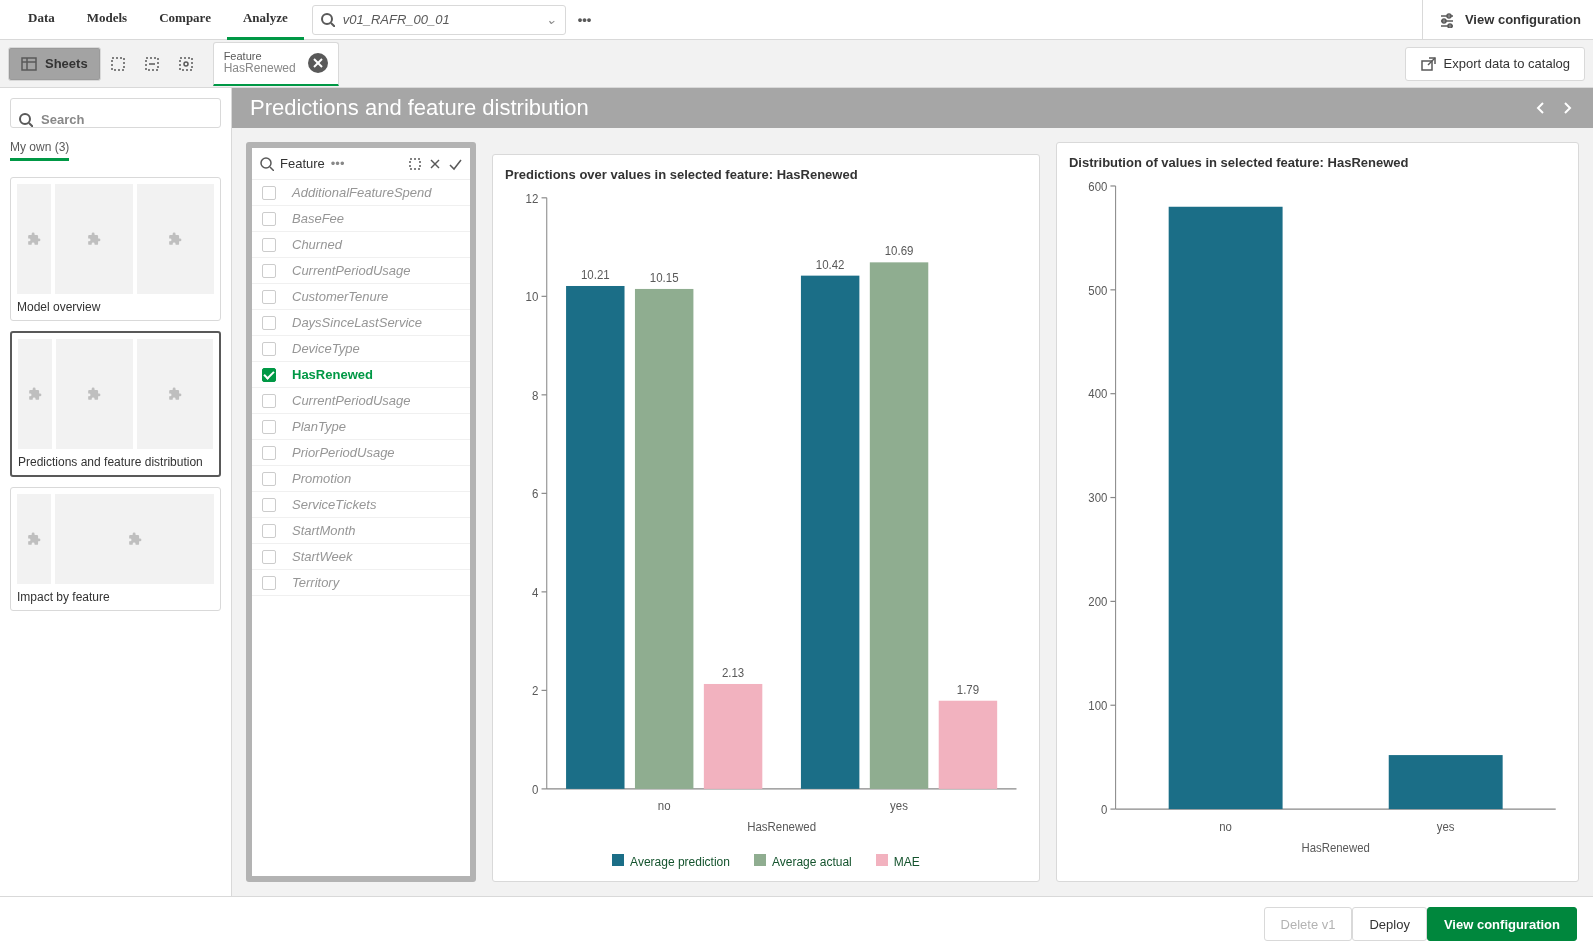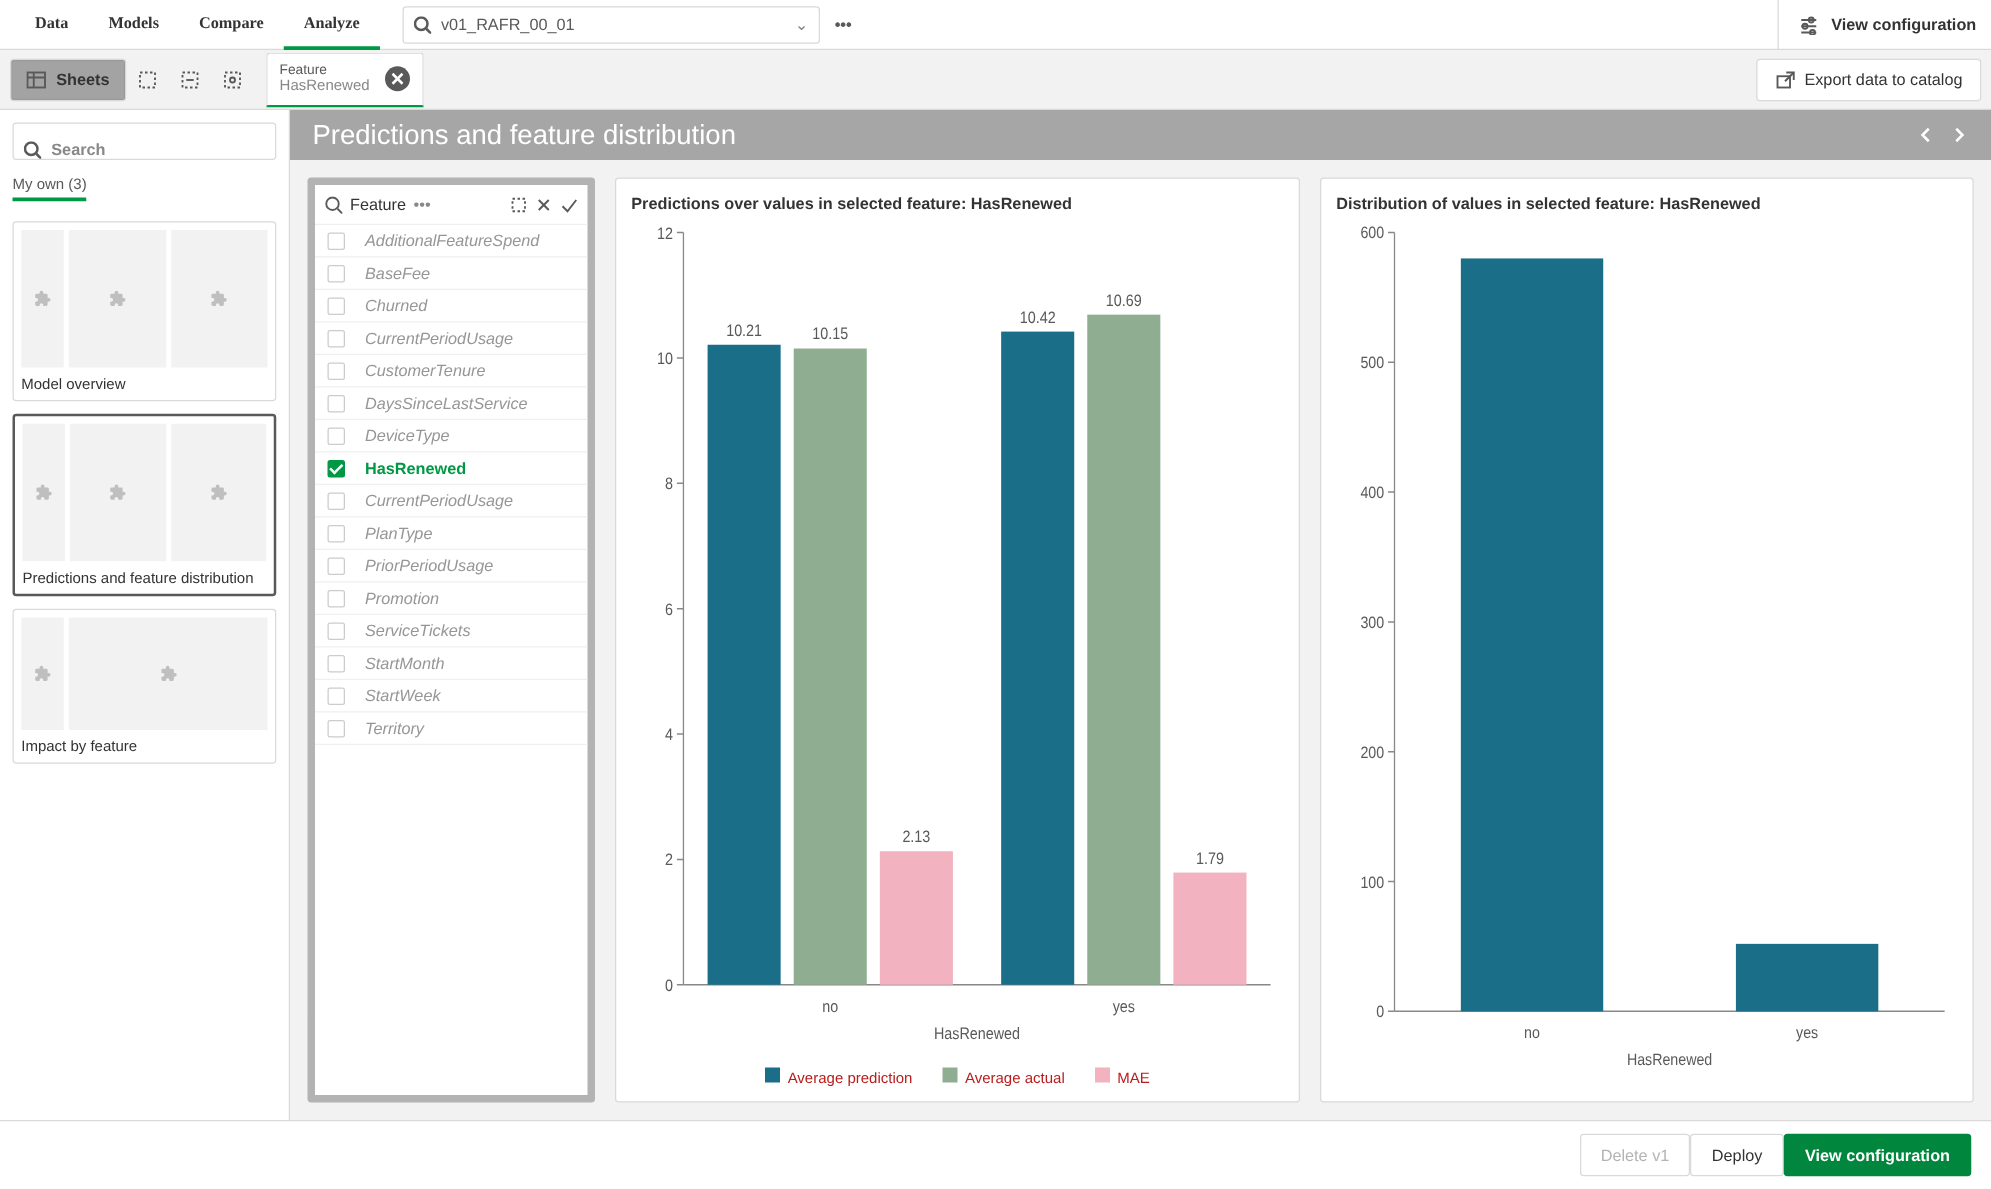--- a/index.html
+++ b/index.html
@@ -39,29 +39,30 @@
     height: 40px;
     display: flex;
     align-items: center;
     cursor: pointer;
     font-weight: 600;
     color: #333;
     border-bottom: 3px solid transparent;
   }
   .nav-tab.active { border-bottom-color: var(--green); }
   .search-pill {
-    margin-left: 18px;
+    margin-left: 8px;
     display: flex;
     align-items: center;
     border: 1px solid var(--border);
     border-radius: 3px;
     height: 30px;
-    width: 334px;
+    width: 254px;
     padding: 0 8px;
     color: #595959;
+    font-style: italic;
   }
   .search-pill .chev { margin-left: auto; color: #888; }
   .search-icon { width:14px; height:14px; margin-right:8px; fill:none; stroke:#595959; stroke-width:2;}
   .topnav .more { margin-left: 12px; color:#595959; font-weight:bold; cursor:pointer;}
   .top-right {
     margin-left: auto;
     display:flex;
     align-items:center;
     gap:10px;
     padding-left:16px;
@@ -200,28 +201,28 @@
   .filter-item.selected .cb { background:var(--green);border-color:var(--green);position:relative;}
   .filter-item.selected .cb::after {
     content:"";position:absolute;left:3px;top:0px;width:4px;height:8px;
     border:solid #fff;border-width:0 2px 2px 0;transform:rotate(45deg);
   }
 
   .chart-panel {
     background:#fff;border:1px solid var(--border);border-radius:3px;
     padding:12px;display:flex;flex-direction:column;
   }
-  .chart-panel.wide { flex:1.05;}
+  .chart-panel.wide { flex:1.05;margin-top:12px;}
   .chart-panel.narrow { flex:1;}
   .chart-title { font-size:13px;font-weight:600;margin-bottom:4px;color:#333;}
   svg.chart { width:100%; flex:1; }
   .tick-label { font-size:11px; fill:#595959;}
   .axis-label { font-size:11px; fill:#595959;}
   .bar-label { font-size:11px; fill:#595959; text-anchor:middle;}
-  .legend { display:flex;justify-content:center;gap:24px;font-size:12px;color:#b91c1c;margin-top:6px;}
+  .legend { display:flex;justify-content:center;gap:24px;font-size:12px;color:#14532d;margin-top:6px;}
   .legend .sw { width:12px;height:12px;display:inline-block;margin-right:6px;}
 
   
   .footer {
     height:55px;border-top:1px solid var(--border);
     display:flex;align-items:center;justify-content:flex-end;
     padding:0 16px;background:#fff;
   }
   .btn {
     height:34px;padding:0 16px;border:1px solid var(--border);border-radius:3px;

